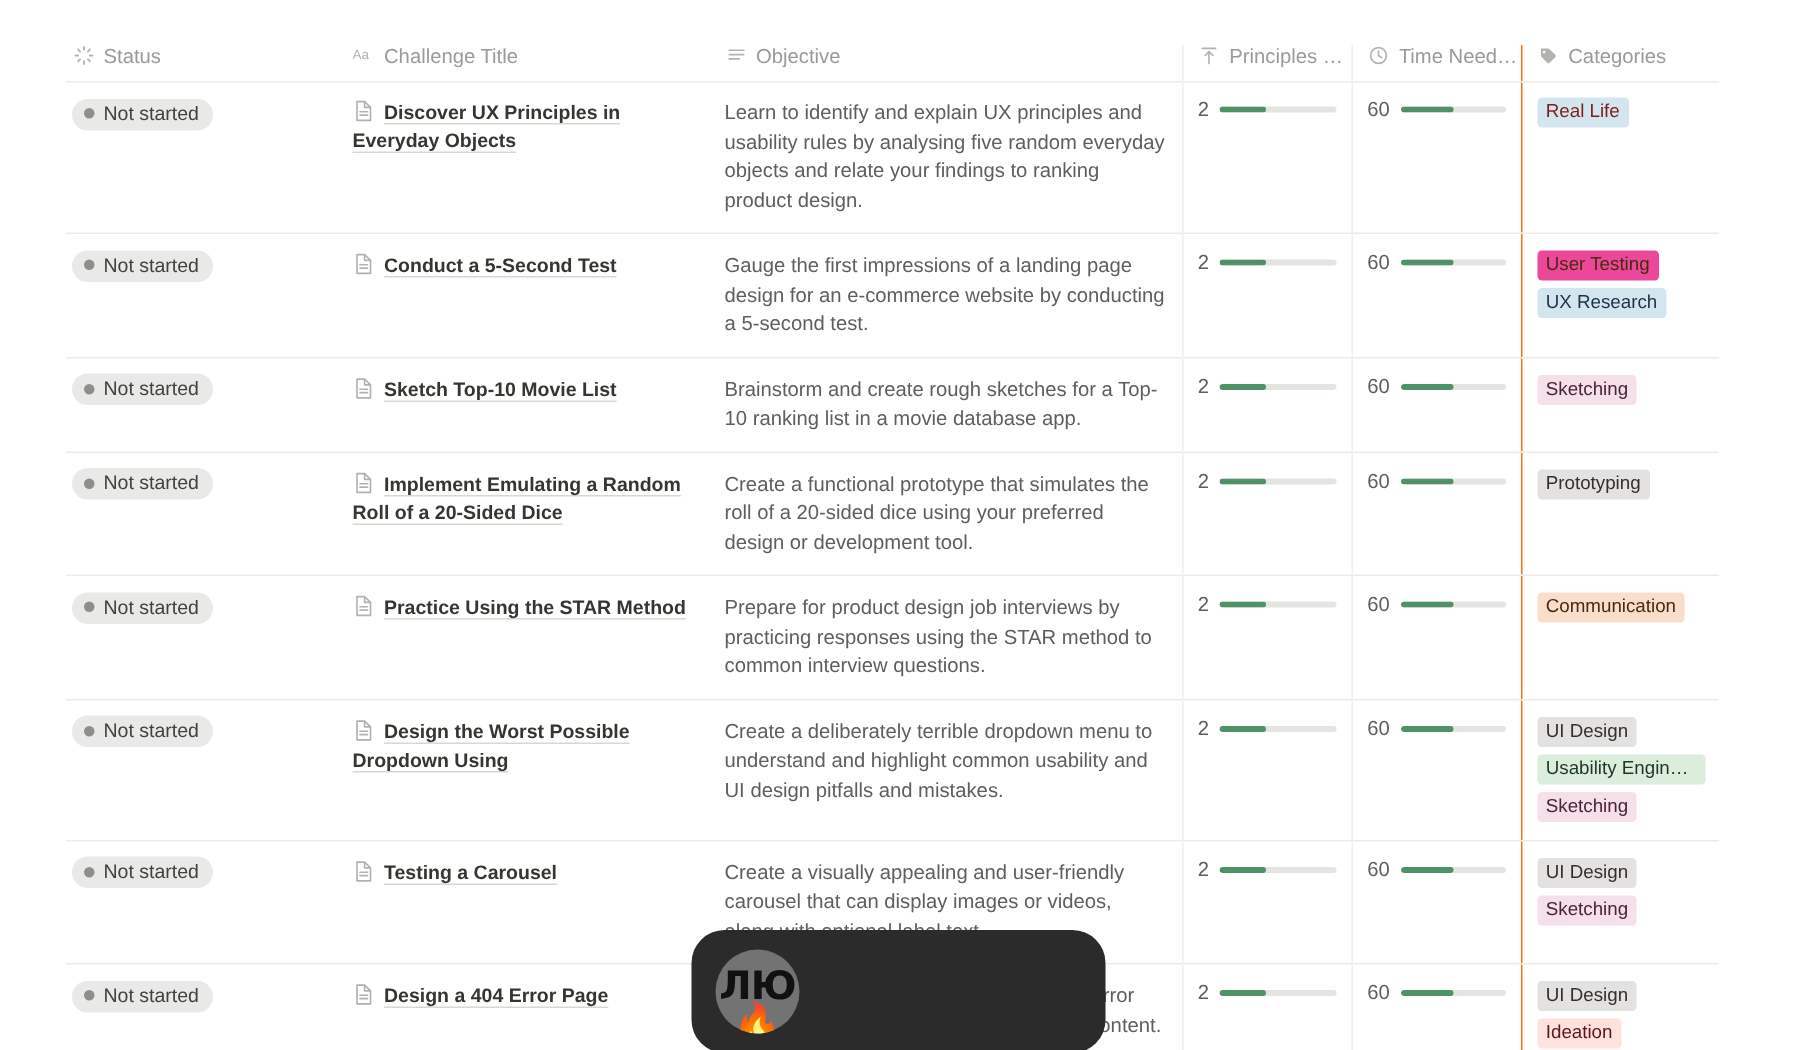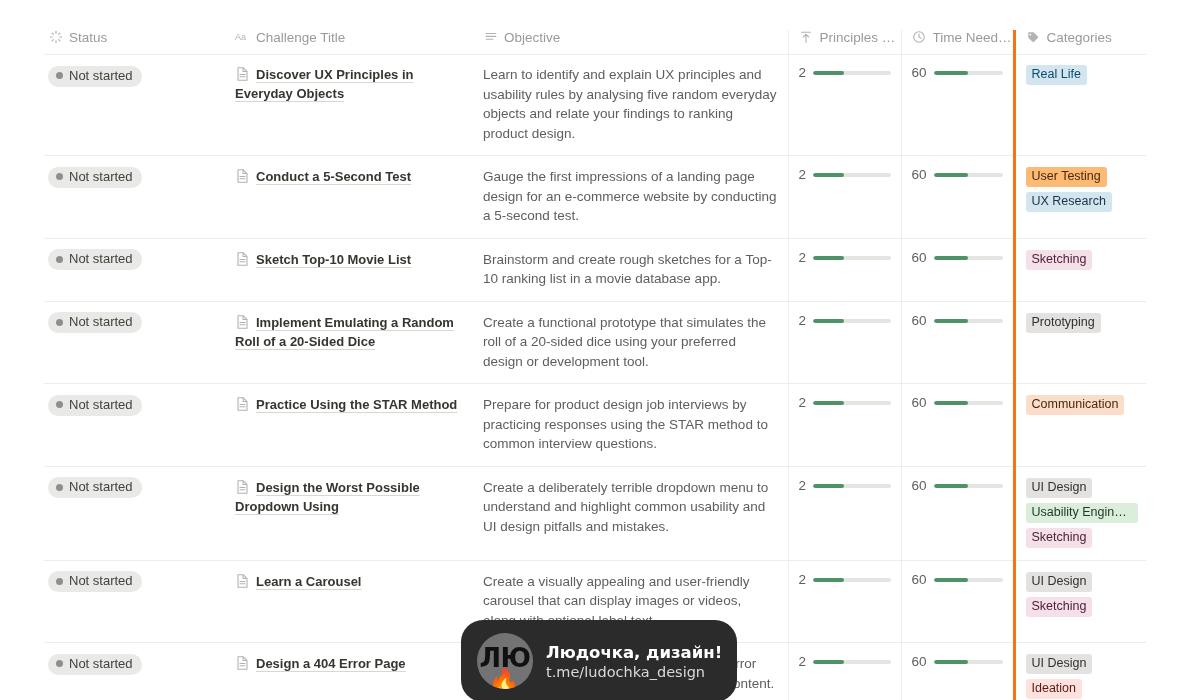--- a/index.html
+++ b/index.html
@@ -75,21 +75,21 @@
     font-size: 13.5px;
     line-height: 19px;
     color: #5f5e5b;
   }
   tbody td.cell-status { padding-left: 4px; padding-top: 10px; }
   tbody tr:first-child td { padding-top: 10px; }
 
   
   td.cell-diff, th.h-diff { border-left: 1px solid #eeeeed; }
   td.cell-time, th.h-time { border-left: 1px solid #eeeeed; }
-  td.cell-cats, th.h-cats { border-left: 3px solid #f97316; }
+  td.cell-cats, th.h-cats { border-left: 1px solid #f97316; }
 
   
   .status-pill {
     display: inline-flex;
     align-items: center;
     gap: 6px;
     background: #e9e9e7;
     border-radius: 11px;
     padding: 2px 9px 3px 8px;
     font-size: 13px;
@@ -352,21 +352,21 @@
           <td class="cell-time">
             <span class="meter">
               <span class="meter-num">60</span>
               <span class="meter-track">
                 <span class="meter-fill" style="width:50%;background:#4f9268"></span>
               </span>
             </span>
           </td>
           <td class="cell-cats">
             <span class="tags">
-              <span class="tag" style="background:#d3e5ef;color:#0c4a6e">Real Life</span>
+              <span class="tag" style="background:#d3e5ef;color:#7f1d1d">Real Life</span>
             </span>
           </td>
         </tr>
         <tr>
           <td class="cell-status"><span class="status-pill">
               <span class="status-dot"></span>
               <span>Not started</span>
             </span></td>
           <td class="cell-title">
             <span class="title-wrap"><span class="page-icon"><svg width="15" height="16" viewBox="0 0 16 17" fill="none" stroke="currentColor" stroke-width="1.15" stroke-linejoin="round">
@@ -387,21 +387,21 @@
           <td class="cell-time">
             <span class="meter">
               <span class="meter-num">60</span>
               <span class="meter-track">
                 <span class="meter-fill" style="width:50%;background:#4f9268"></span>
               </span>
             </span>
           </td>
           <td class="cell-cats">
             <span class="tags">
-              <span class="tag" style="background:#fdba74;color:#49290f">User Testing</span>
+              <span class="tag" style="background:#ec4899;color:#49290f">User Testing</span>
               <span class="tag" style="background:#d3e5ef;color:#183347">UX Research</span>
             </span>
           </td>
         </tr>
         <tr>
           <td class="cell-status"><span class="status-pill">
               <span class="status-dot"></span>
               <span>Not started</span>
             </span></td>
           <td class="cell-title">
@@ -544,21 +544,21 @@
         <tr>
           <td class="cell-status"><span class="status-pill">
               <span class="status-dot"></span>
               <span>Not started</span>
             </span></td>
           <td class="cell-title">
             <span class="title-wrap"><span class="page-icon"><svg width="15" height="16" viewBox="0 0 16 17" fill="none" stroke="currentColor" stroke-width="1.15" stroke-linejoin="round">
                   <path d="M3.2 1.8h5.4l4.2 4.1v9.3H3.2z"></path>
                   <path d="M8.6 1.8v4.1h4.2"></path>
                   <path d="M5.3 9h5.4M5.3 11.4h5.4" stroke-linecap="round"></path>
-                </svg></span><span class="title-link">Learn a Carousel</span></span>
+                </svg></span><span class="title-link">Testing a Carousel</span></span>
           </td>
           <td class="cell-objective"><span class="obj-text">Create a visually appealing and user-friendly carousel that can display images or videos, along with optional label text.</span></td>
           <td class="cell-diff">
             <span class="meter">
               <span class="meter-num">2</span>
               <span class="meter-track">
                 <span class="meter-fill" style="width:40%;background:#4f9268"></span>
               </span>
             </span>
           </td>
@@ -614,19 +614,15 @@
           </td>
         </tr>
       </tbody>
   </table>
 
   <div class="watermark">
     <div class="wm-avatar">
       <span class="wm-avatar-text">ЛЮ</span>
       <span class="wm-flame">🔥</span>
     </div>
-    <div class="wm-lines">
-      <div class="wm-title">Людочка, дизайн!</div>
-      <div class="wm-sub">t.me/ludochka_design</div>
-    </div>
   </div>
 
 </div>
 
 </body></html>

